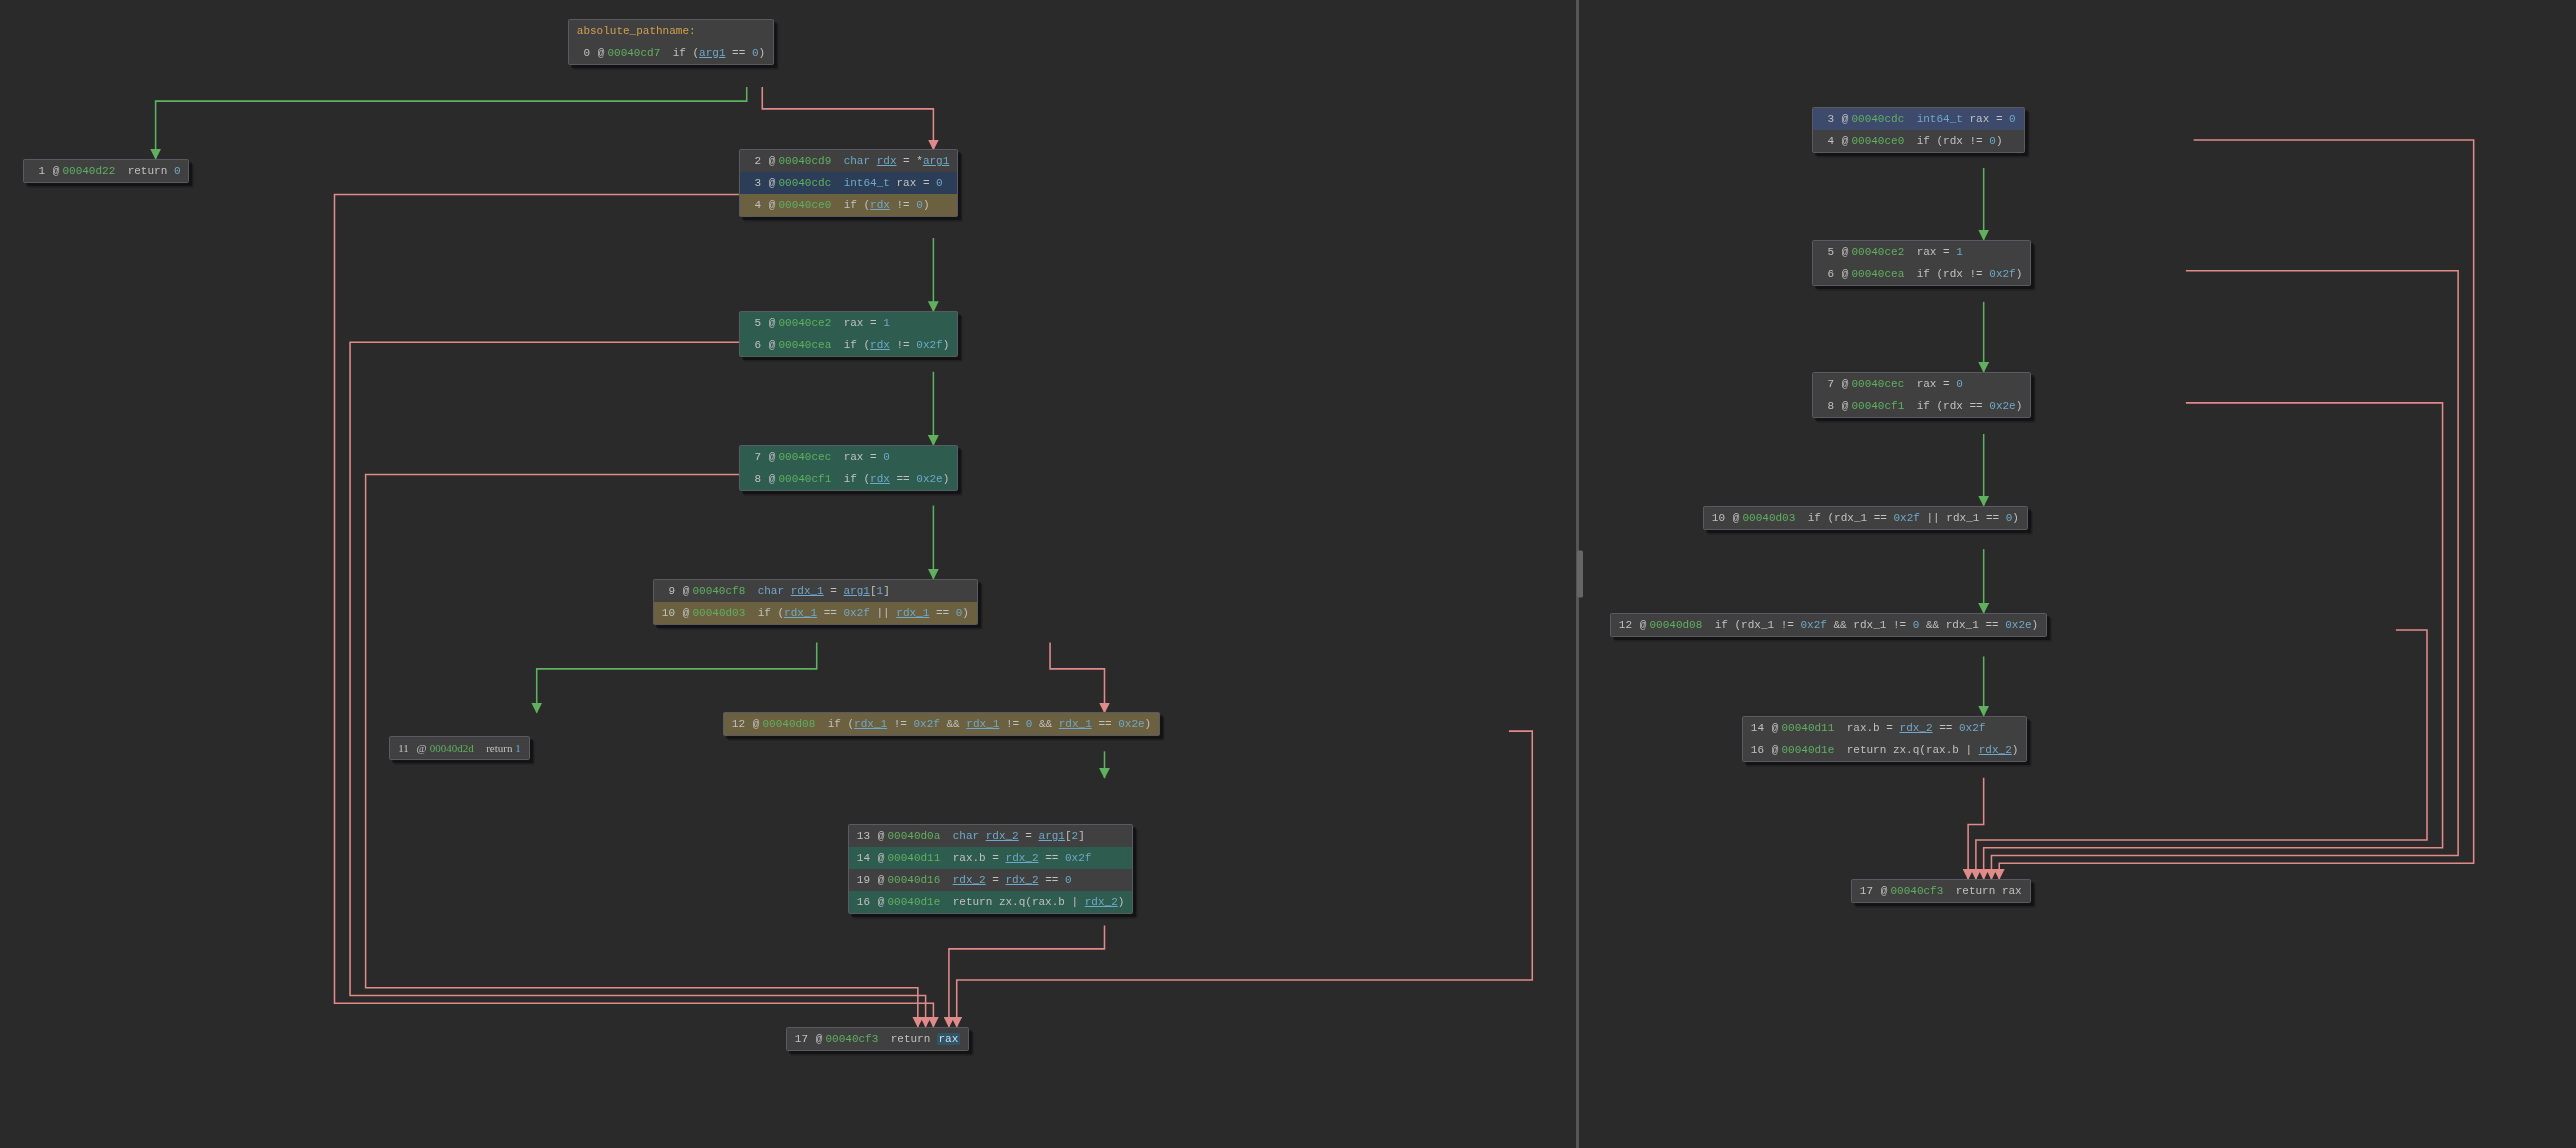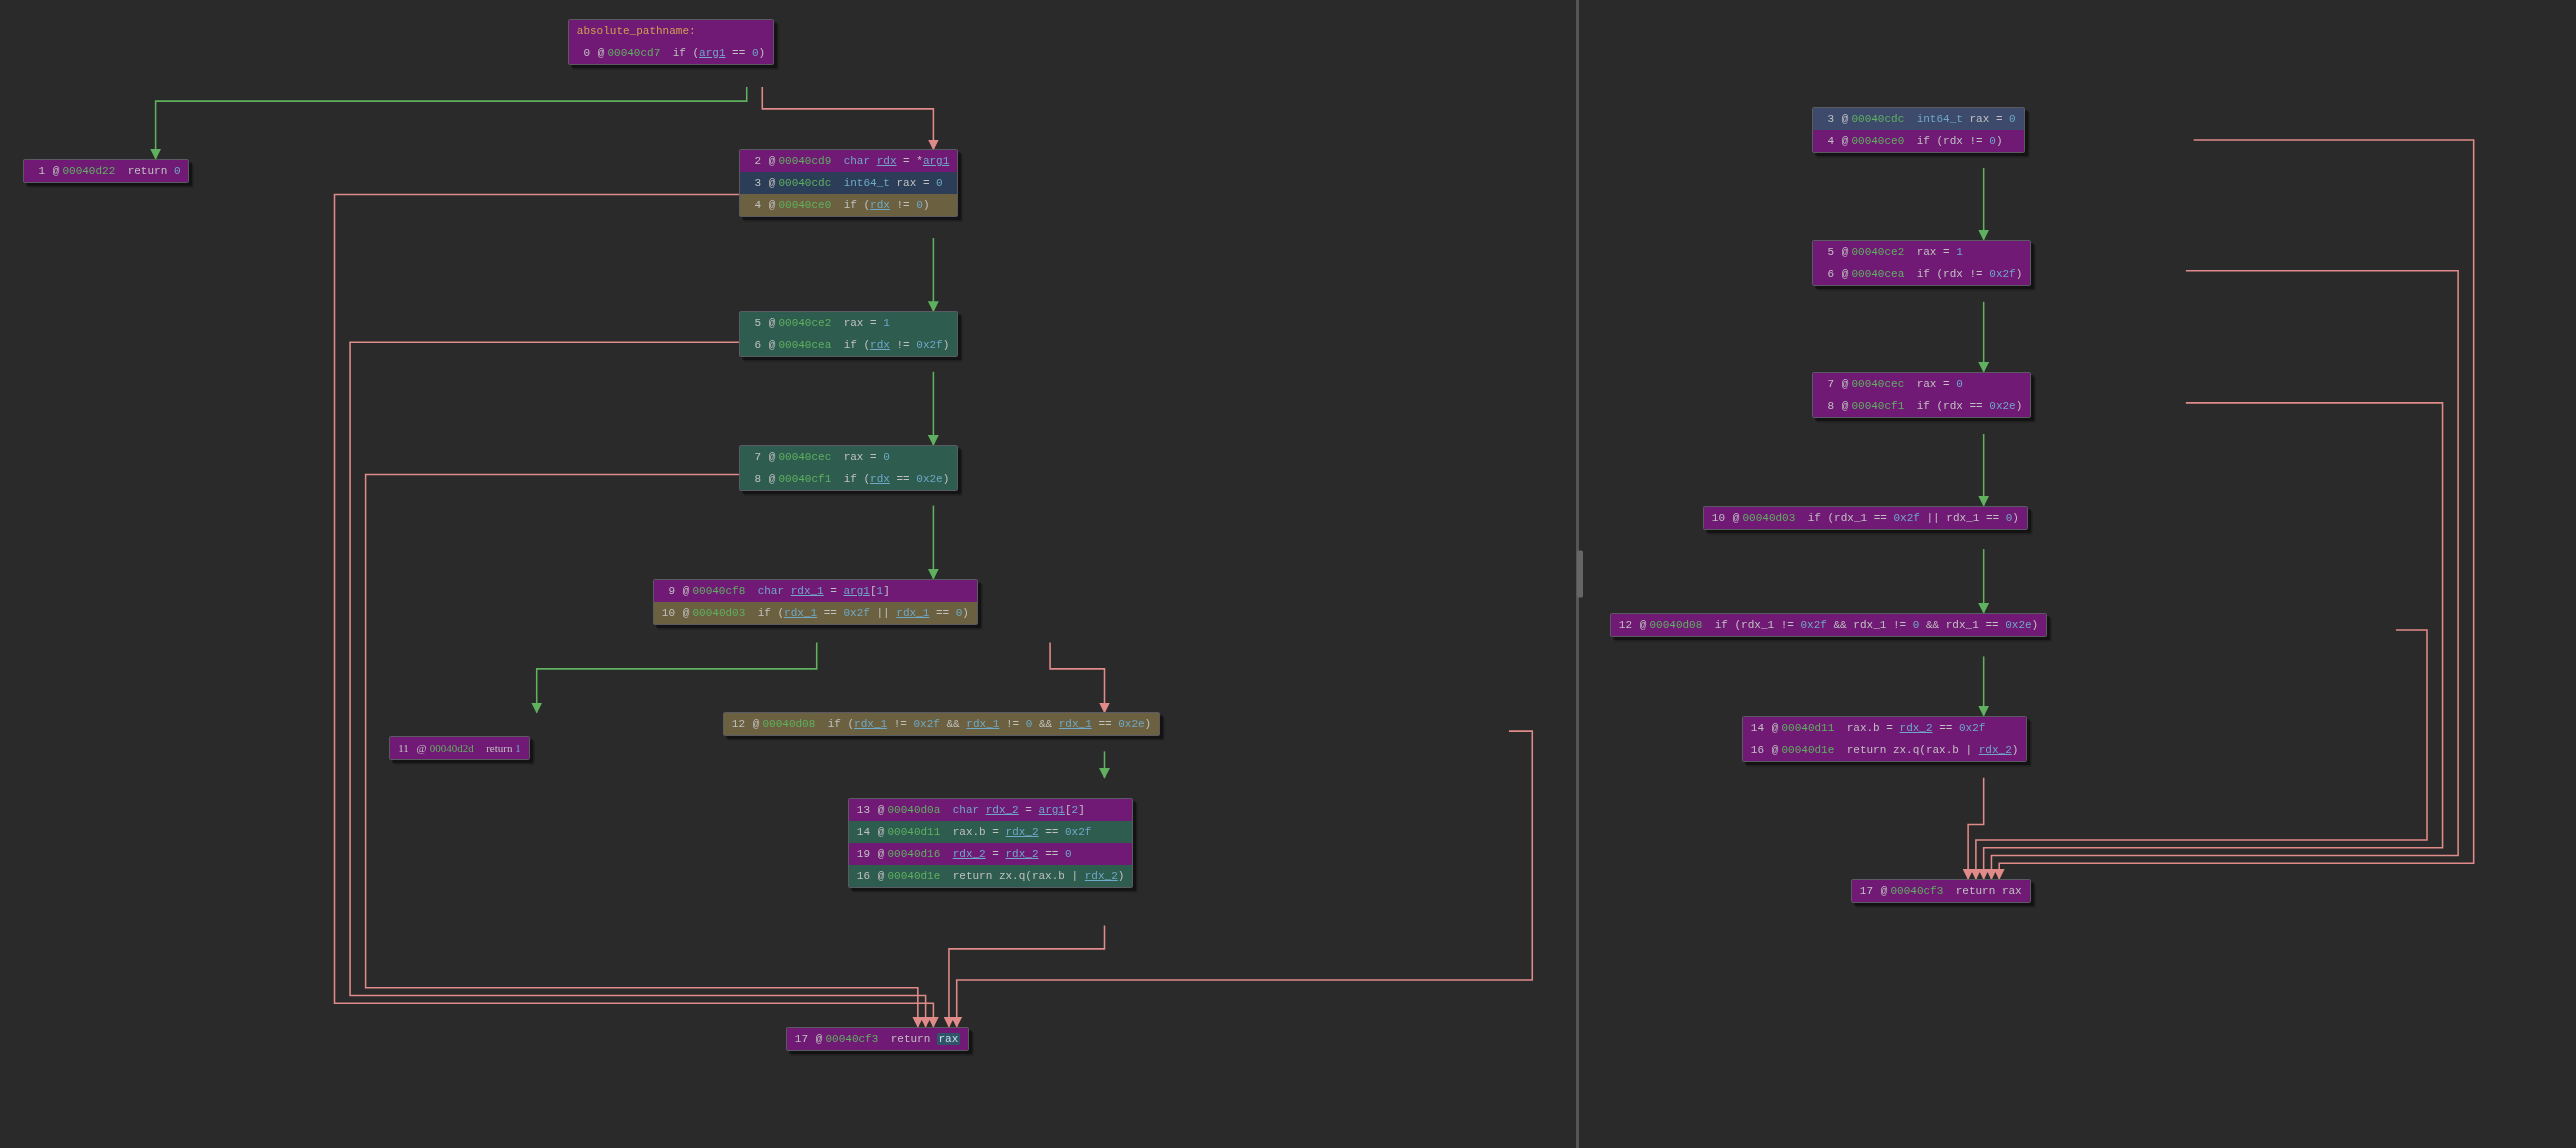--- a/index.html
+++ b/index.html
@@ -33,21 +33,21 @@
     cursor: col-resize;
     z-index: 10;
   }
   svg.edges {
     position: absolute;
     top: 0; left: 0;
     pointer-events: none;
   }
   .block {
     position: absolute;
-    background: #701a75;
+    background: #404040;
     border: 0.8px solid #5a5a62;
     box-shadow: 3.1px 3.1px 0 rgba(0,0,0,0.4), 4.7px 4.7px 0 rgba(0,0,0,0.2);
     border-radius: 1.6px;
     white-space: nowrap;
   }
   .line {
     display: flex;
     align-items: center;
     padding: 1.6px 7.8px;
     min-height: 22px;
@@ -215,21 +215,21 @@
       </div>
     <div id="L-b12" class="block" style="left:723px;  top:712px;">
         <div class="line hl-olive">
       <span class="idx">12</span>
       <span class="at">@</span>
       <span class="addr">00040d08</span>
       <span class="gap"></span>
       <span><span class="kw">if</span><span class="op"> (</span><span class="var">rdx_1</span><span class="op"> != </span><span class="num">0x2f</span><span class="op"> &amp;&amp; </span><span class="var">rdx_1</span><span class="op"> != </span><span class="num">0</span><span class="op"> &amp;&amp; </span><span class="var">rdx_1</span><span class="op"> == </span><span class="num">0x2e</span><span class="op">)</span></span>
     </div>
       </div>
-    <div id="L-b13" class="block" style="left:848px; top:798px;">
+    <div id="L-b13" class="block" style="left:848px; top:824px;">
         <div class="line ">
       <span class="idx">13</span>
       <span class="at">@</span>
       <span class="addr">00040d0a</span>
       <span class="gap"></span>
       <span><span class="ty">char </span><span class="var">rdx_2</span><span class="op"> = </span><span class="var">arg1</span><span class="op">[</span><span class="num">2</span><span class="op">]</span></span>
     </div>
         <div class="line hl-teal">
       <span class="idx">14</span>
       <span class="at">@</span>

